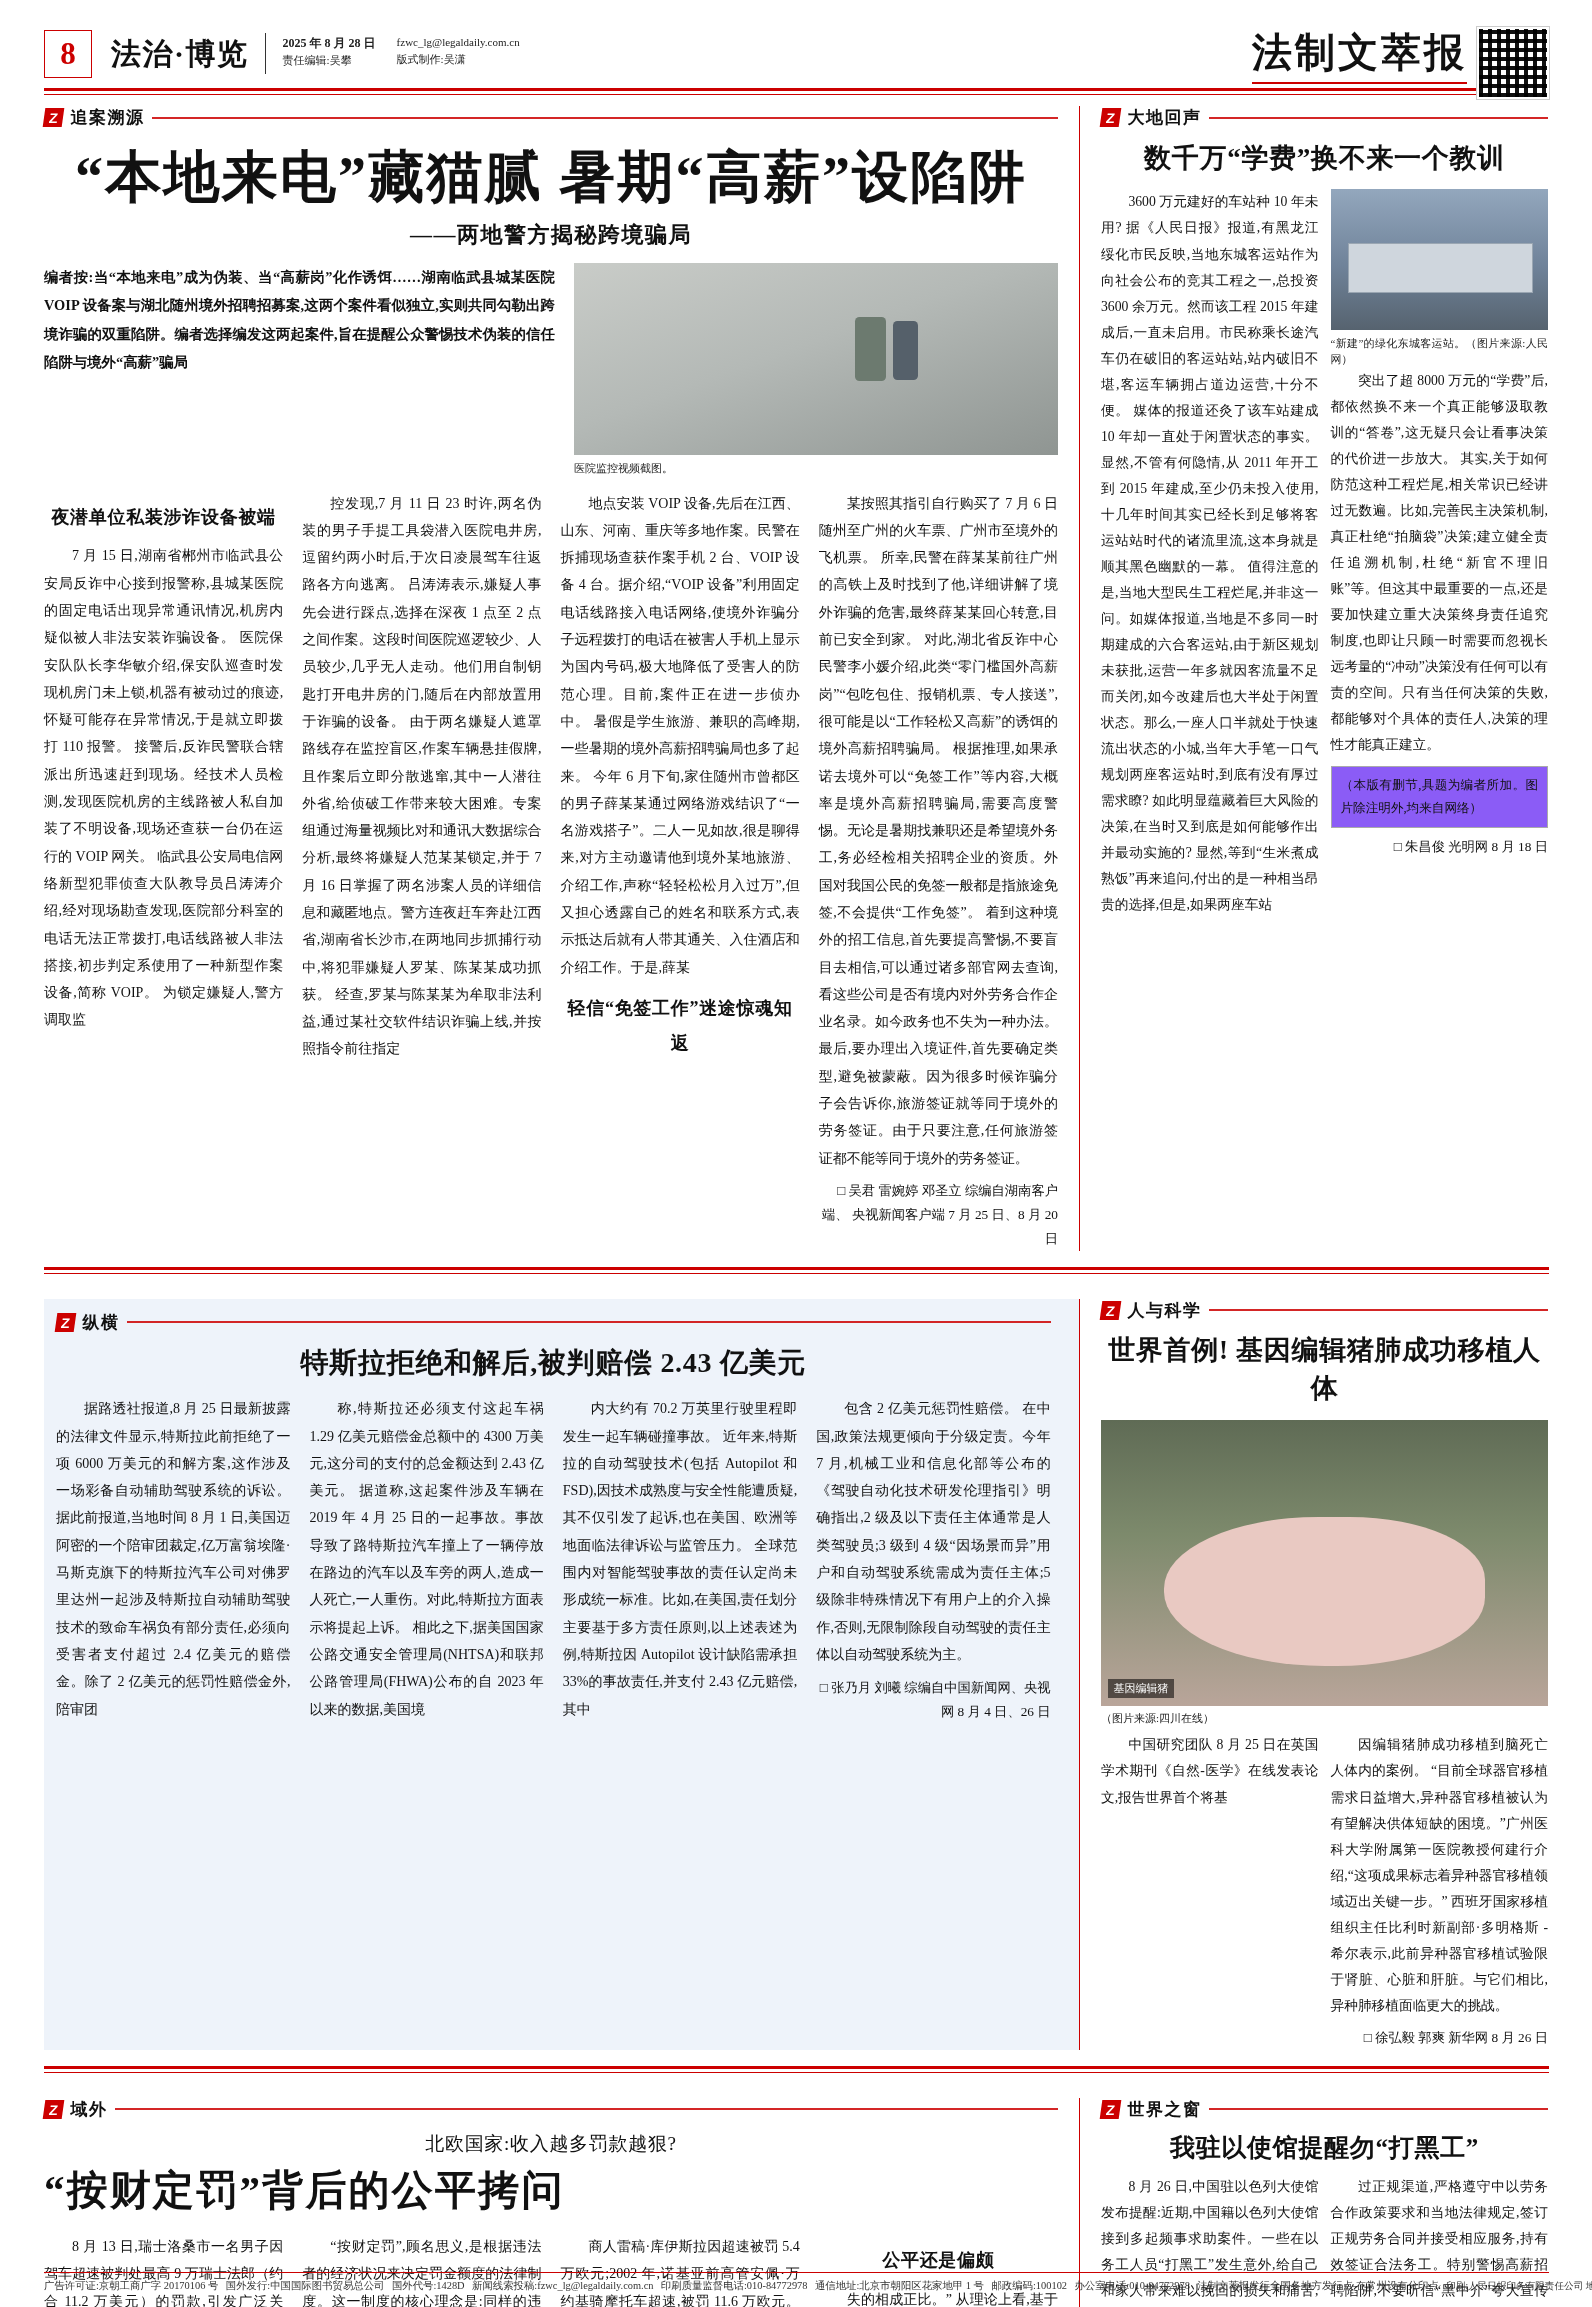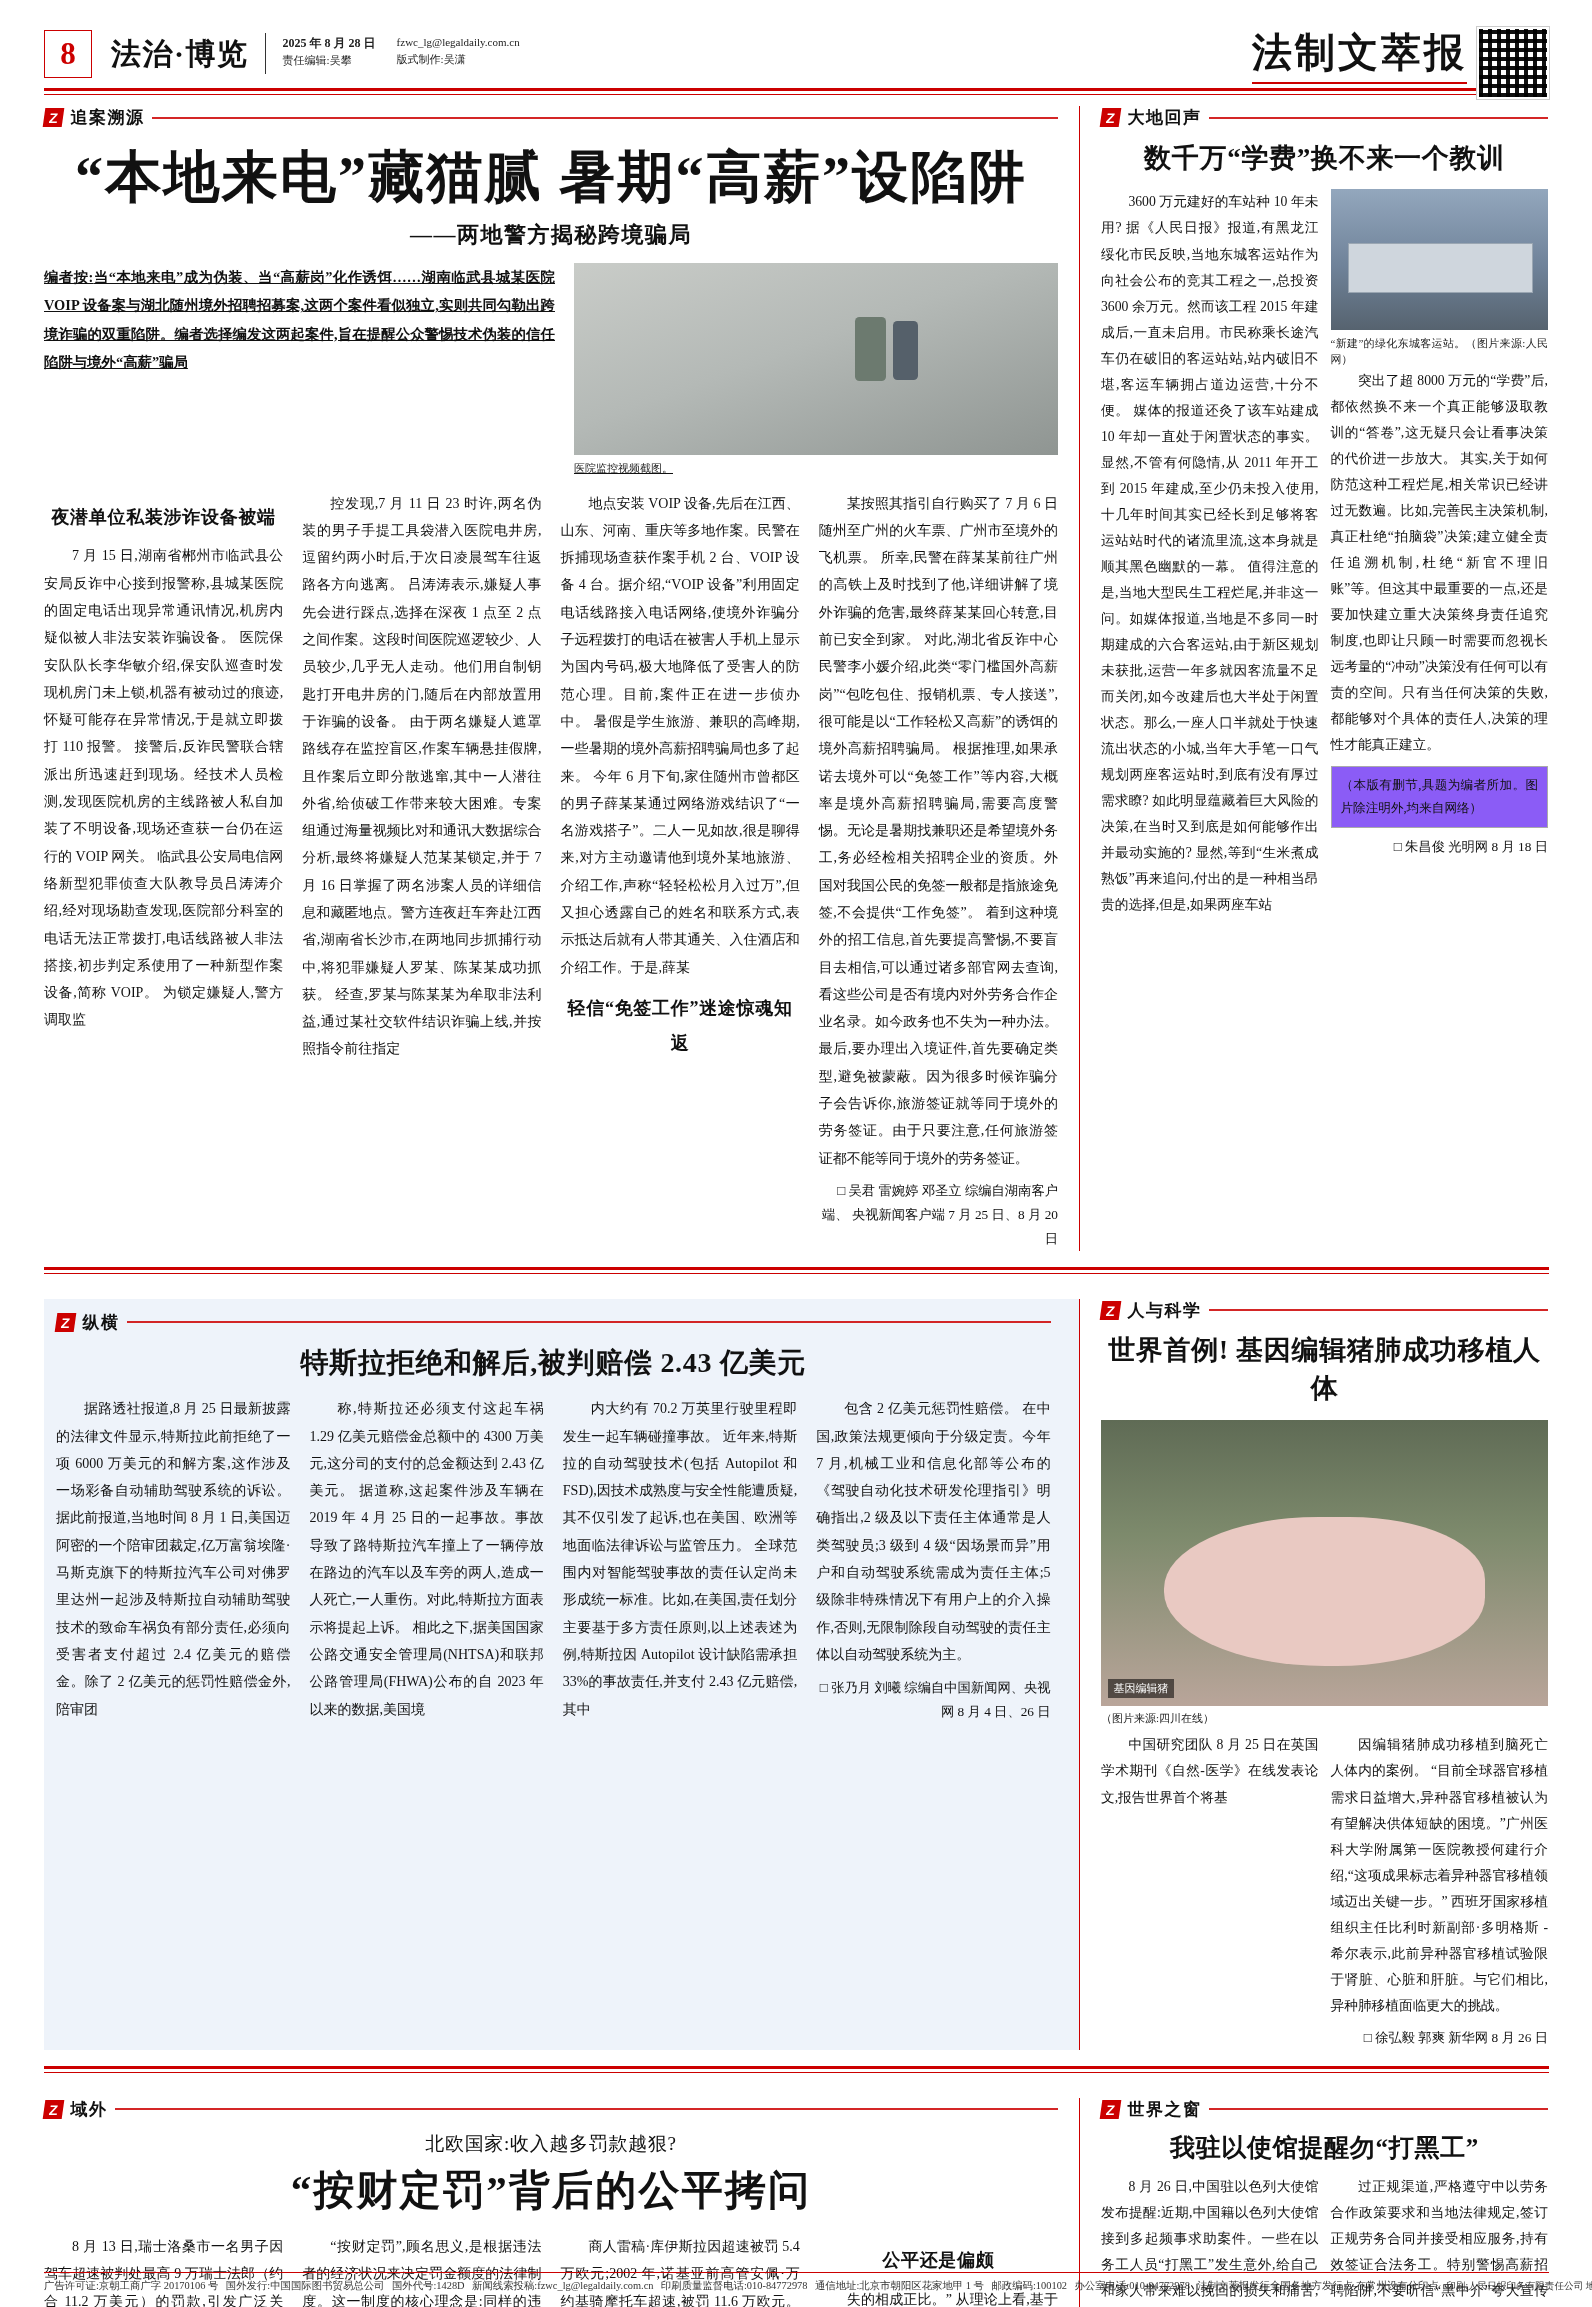--- a/index.html
+++ b/index.html
@@ -31,21 +31,21 @@
 
   
   .body-wrap{padding:12px 44px 0 44px;box-sizing:border-box;}
   .top-area{display:flex;gap:0;}
   .left-top{width:1036px;padding-right:21px;box-sizing:border-box;border-right:1.5px solid #c00;}
   .right-top{width:468px;padding-left:21px;box-sizing:border-box;}
 
   .headline{font-size:56px;font-weight:bold;text-align:center;letter-spacing:2.2px;margin:7.4px 0 4.4px 0;font-family:"Liberation Serif",serif;}
   .subhead{font-size:22px;text-align:center;letter-spacing:1.5px;margin-bottom:13.3px;font-weight:bold;}
 
-  .lead-row{display:flex;gap:19px;margin-top:4.4px;text-decoration:underline;}
+  .lead-row{display:flex;gap:19px;margin-top:4.4px;}
   .lead-text{width:511px;font-size:14.4px;line-height:1.95;text-align:justify;font-weight:bold;}
   .lead-photo{flex:1;}
   .photo{width:100%;background:#9aa3ab;position:relative;overflow:hidden;}
   .photo.corridor{height:192px;background:linear-gradient(160deg,#c9ccc8 0%,#b4b9b6 45%,#8f9592 100%);}
   .photo.corridor:after{content:"";position:absolute;left:58%;top:28%;width:31px;height:64px;background:#6c7a6f;border-radius:4.4px;}
   .photo.corridor:before{content:"";position:absolute;left:66%;top:30%;width:25px;height:59px;background:#55606a;border-radius:4.4px;}
   .caption{font-size:11px;color:#222;margin-top:4.4px;line-height:1.5;}
 
   .cols4{display:flex;gap:19px;margin-top:13.3px;}
   .col{flex:1;font-size:14px;line-height:1.95;text-align:justify;}
@@ -73,21 +73,21 @@
   .mid-head{font-size:28px;font-weight:bold;text-align:center;margin:3px 0 13.3px 0;letter-spacing:0.7px;}
   .photo.pig{height:286px;background:linear-gradient(180deg,#5f6b55 0%,#7d8a6c 40%,#b9a59a 100%);position:relative;margin-bottom:4.4px;}
   .photo.pig:after{content:"";position:absolute;left:14%;top:34%;width:72%;height:52%;background:#e9c9c2;border-radius:48% 42% 46% 50%;}
   .ph-label{position:absolute;left:7.4px;bottom:7.4px;background:rgba(0,0,0,.55);color:#fff;font-size:11px;padding:2.2px 5.2px;}
 
   
   .bot-area{display:flex;margin-top:13.3px;}
   .bot-left{width:1036px;padding-right:21px;box-sizing:border-box;border-right:1.5px solid #c00;}
   .bot-right{width:468px;padding-left:21px;box-sizing:border-box;}
   .kicker{font-size:19px;text-align:center;margin:4.4px 0 6px 0;letter-spacing:0.7px;}
-  .bighead{font-size:41px;font-weight:bold;text-align:center;letter-spacing:2.2px;margin-bottom:15px;}
+  .bighead{font-size:41px;font-weight:bold;text-align:left;letter-spacing:2.2px;margin-bottom:15px;}
   .rh2{font-size:25px;font-weight:bold;text-align:center;margin:7.4px 0 10.4px 0;letter-spacing:0.7px;}
 
   
   .footer{position:absolute;left:0;bottom:0;width:100%;box-sizing:border-box;padding:0 44px 13.3px 44px;}
   .footer-rule{height:1.5px;background:#c00;margin-bottom:6px;}
   .footer-row{display:flex;justify-content:space-between;font-size:10.4px;color:#333;gap:7.4px;}
   .footer-row span{white-space:nowrap;}
   .footer-right{text-align:right;font-size:9.6px;line-height:1.5;}
 </style>
 </head>

